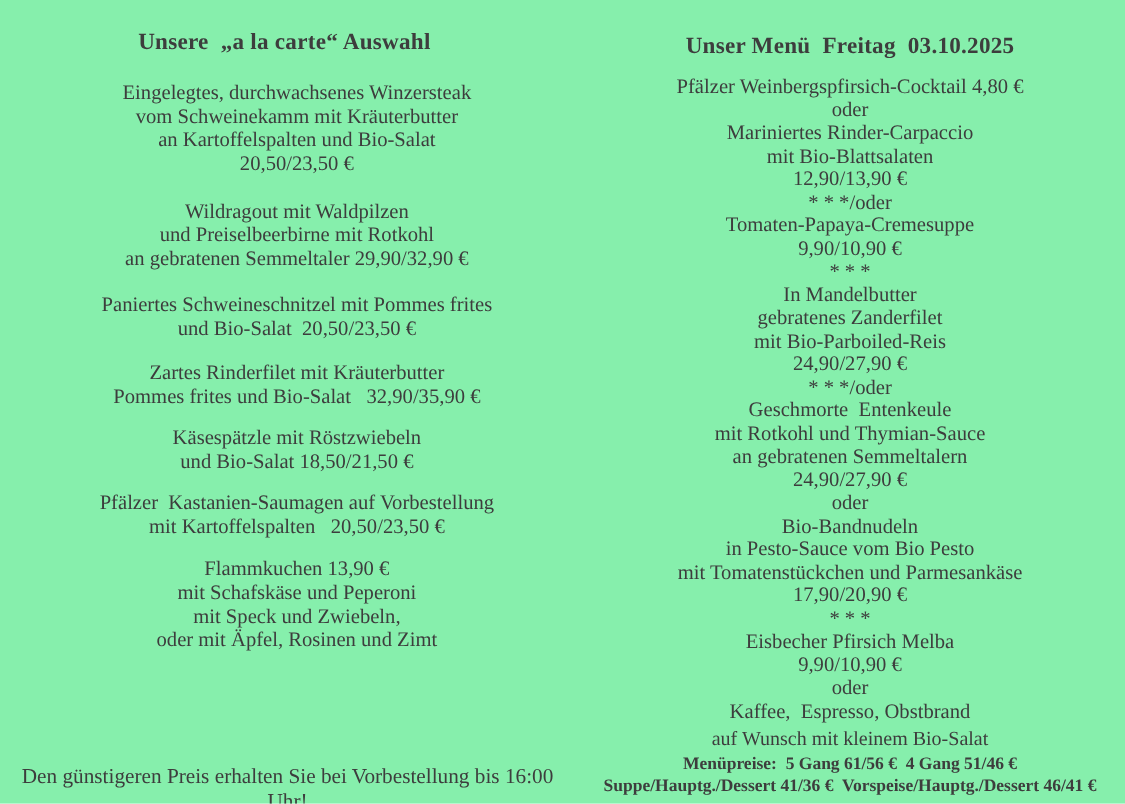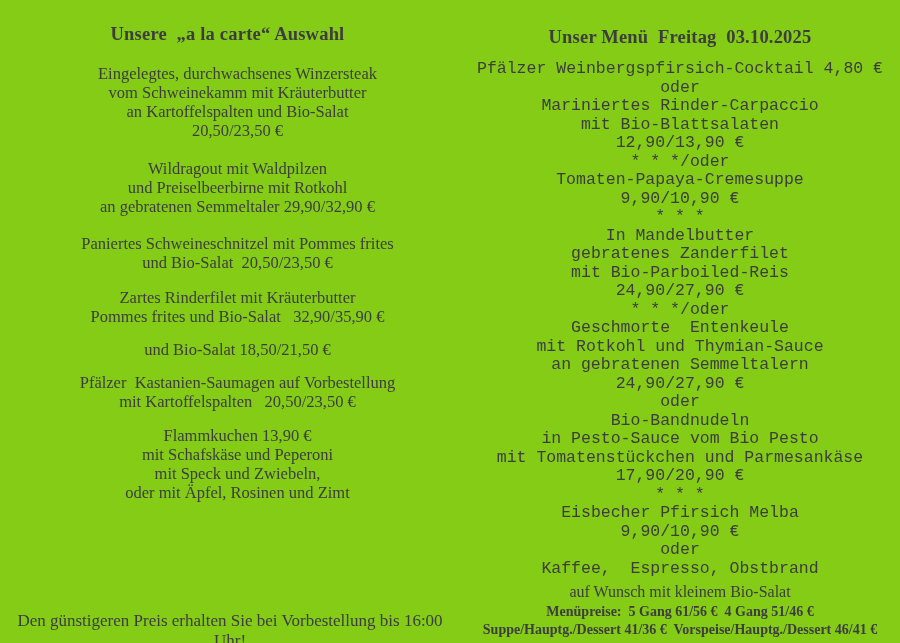--- a/index.html
+++ b/index.html
@@ -4,21 +4,21 @@
 <style>
   html, body {
     margin: 0;
     padding: 0;
     background: #ffffff;
   }
   .page {
     position: relative;
     width: 900px;
     height: 643px;
-    background: #84cc16;
+    background: #86efac;
     overflow: hidden;
     font-family: "Liberation Serif", "DejaVu Serif", serif;
     color: #3d3d3d;
   }
   .col-left {
     position: absolute;
     left: 0;
     top: 0;
     width: 455px;
     text-align: center;
@@ -39,21 +39,21 @@
   }
   .col-left .heading { margin-top: 22px; }
   .col-right .heading { margin-top: 26px; line-height: 22px; }
   .item { }
   .line {
     font-size: 16.5px;
     line-height: 19px;
     white-space: pre-wrap;
     padding-left: 20px;
   }
-  .r-lines { margin-top: 12px; font-family: Liberation Mono, monospace; }
+  .r-lines { margin-top: 12px; }
   .r-line {
     font-size: 16.5px;
     line-height: 18.5px;
     white-space: pre-wrap;
   }
   .salad-note {
     margin-top: 4px;
     font-size: 16px;
     line-height: 19px;
     white-space: pre-wrap;
@@ -101,20 +101,21 @@
       <div class="line">Paniertes Schweineschnitzel mit Pommes frites</div>
       <div class="line">und Bio-Salat  20,50/23,50 €</div>
     </div>
 
     <div class="item" style="margin-top:16px">
       <div class="line">Zartes Rinderfilet mit Kräuterbutter</div>
       <div class="line">Pommes frites und Bio-Salat   32,90/35,90 €</div>
     </div>
 
     <div class="item" style="margin-top:14px">
+      <div class="line">Käsespätzle mit Röstzwiebeln</div>
       <div class="line">und Bio-Salat 18,50/21,50 €</div>
     </div>
 
     <div class="item" style="margin-top:14px">
       <div class="line">Pfälzer  Kastanien-Saumagen auf Vorbestellung</div>
       <div class="line">mit Kartoffelspalten   20,50/23,50 €</div>
     </div>
 
 
     <div class="item" style="margin-top:15px">

